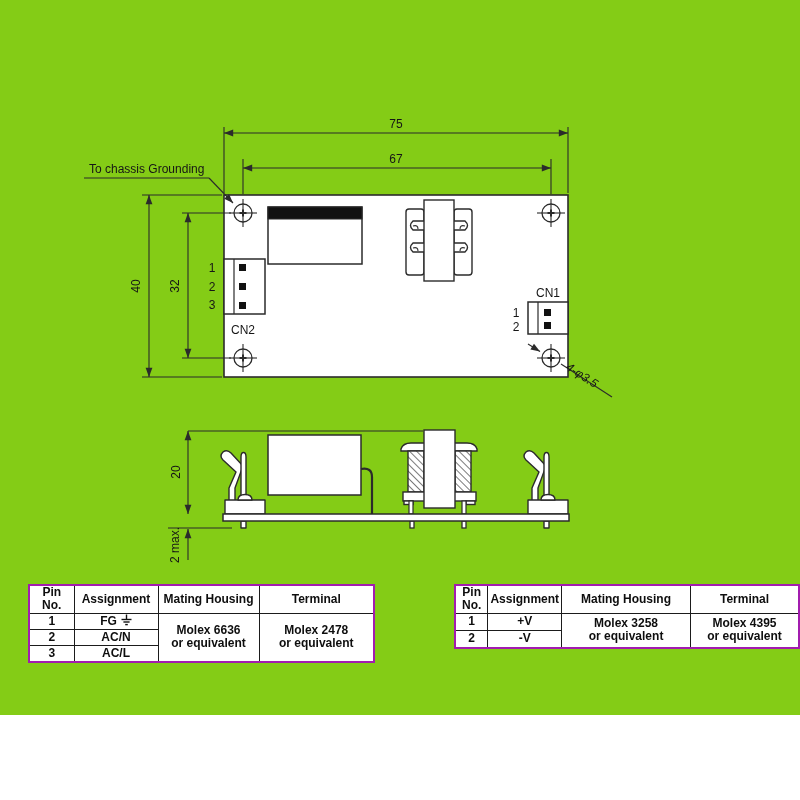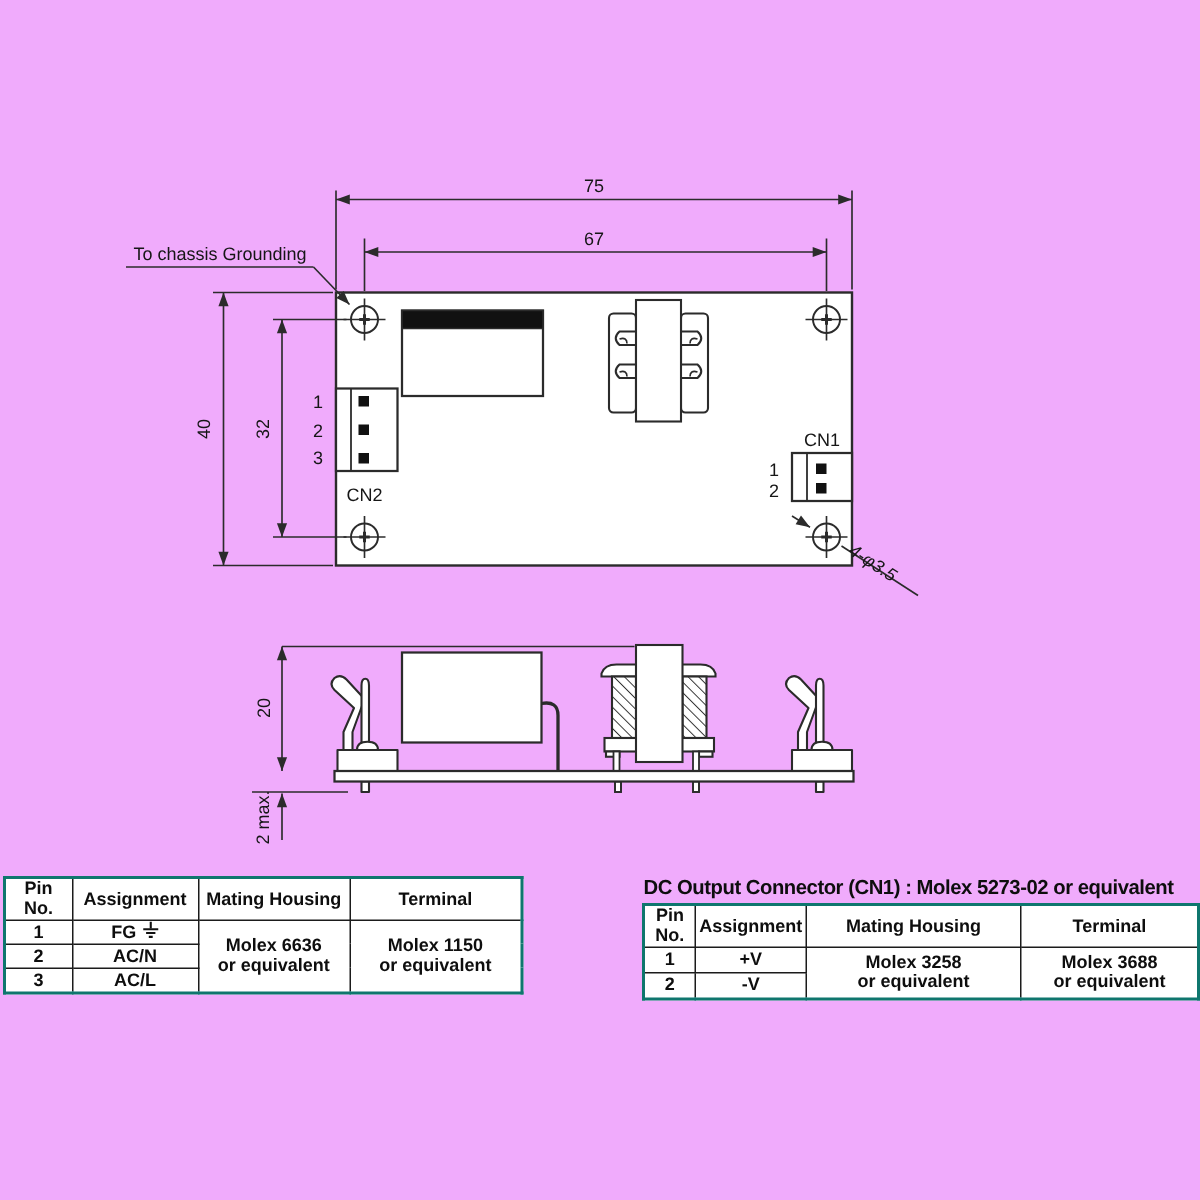--- a/index.html
+++ b/index.html
@@ -1,25 +1,25 @@
 <!DOCTYPE html>
 <html><head>
 <meta charset="utf-8">
 <style>
   html,body{margin:0;padding:0;background:#fff;}
-  .page{position:relative;width:800px;height:800px;background:#f0abfc;overflow:hidden;
+  .page{position:relative;width:800px;height:715px;background:#84cc16;overflow:hidden;
         font-family:"Liberation Sans",sans-serif;color:#111;}
   svg text{font-family:"Liberation Sans",sans-serif;font-size:12px;fill:#161616;}
   svg .dimtxt{font-size:12px;}
   svg .italic{font-style:italic;}
   .tbl-wrap{position:absolute;}
   .tbl-title{font-size:13.5px;font-weight:bold;letter-spacing:-0.3px;white-space:pre;
              margin:0 0 3px 1px;color:#0e0e0e;}
   table.spec{border-collapse:collapse;table-layout:fixed;background:#fff;}
-  table.spec{border:2px solid #0f766e;}
+  table.spec{border:2px solid #a21caf;margin-left:26px;}
   table.spec th,table.spec td{border:1.5px solid #1b1b1b;text-align:center;vertical-align:middle;
       font-size:12px;font-weight:bold;padding:0 2px;line-height:1.12;color:#0e0e0e;}
   table.ac th,table.ac td{height:15px;}
   table.dc th,table.dc td{height:16px;}
   .gnd{vertical-align:-1px;margin-left:4px;}
 </style>
 </head>
 <body>
 
 <div class="page">
@@ -210,39 +210,38 @@
                   <line x1="2.4" y1="8" x2="8.6" y2="8"></line>
                   <line x1="4.2" y1="10.6" x2="6.8" y2="10.6"></line>
                 </g>
               </svg>
         </td>
         <td rowspan="3">
           <div>Molex 6636</div>
           <div>or equivalent</div>
         </td>
         <td rowspan="3">
-          <div>Molex 1150</div>
+          <div>Molex 2478</div>
           <div>or equivalent</div>
         </td>
       </tr>
       <tr>
         <td>2</td>
         <td>AC/N</td>
       </tr>
       <tr>
         <td>3</td>
         <td>AC/L</td>
       </tr>
     </tbody>
       </table>
   </div>
 
   
   <div class="tbl-wrap" style="left:428px; top:584px;">
-    <div class="tbl-title">DC Output Connector (CN1) : Molex 5273-02 or equivalent</div>
     <table class="spec dc">
       <colgroup>
           <col style="width:35px">
           <col style="width:65px">
           <col style="width:146px">
           <col style="width:120px">
         </colgroup>
       <tbody>
           <tr>
         <th>Pin No.</th>
@@ -251,21 +250,21 @@
         <th>Terminal</th>
       </tr>
       <tr>
         <td>1</td>
         <td>+V</td>
         <td rowspan="2">
           <div>Molex 3258</div>
           <div>or equivalent</div>
         </td>
         <td rowspan="2">
-          <div>Molex 3688</div>
+          <div>Molex 4395</div>
           <div>or equivalent</div>
         </td>
       </tr>
       <tr>
         <td>2</td>
         <td>-V</td>
       </tr>
     </tbody>
       </table>
   </div>

